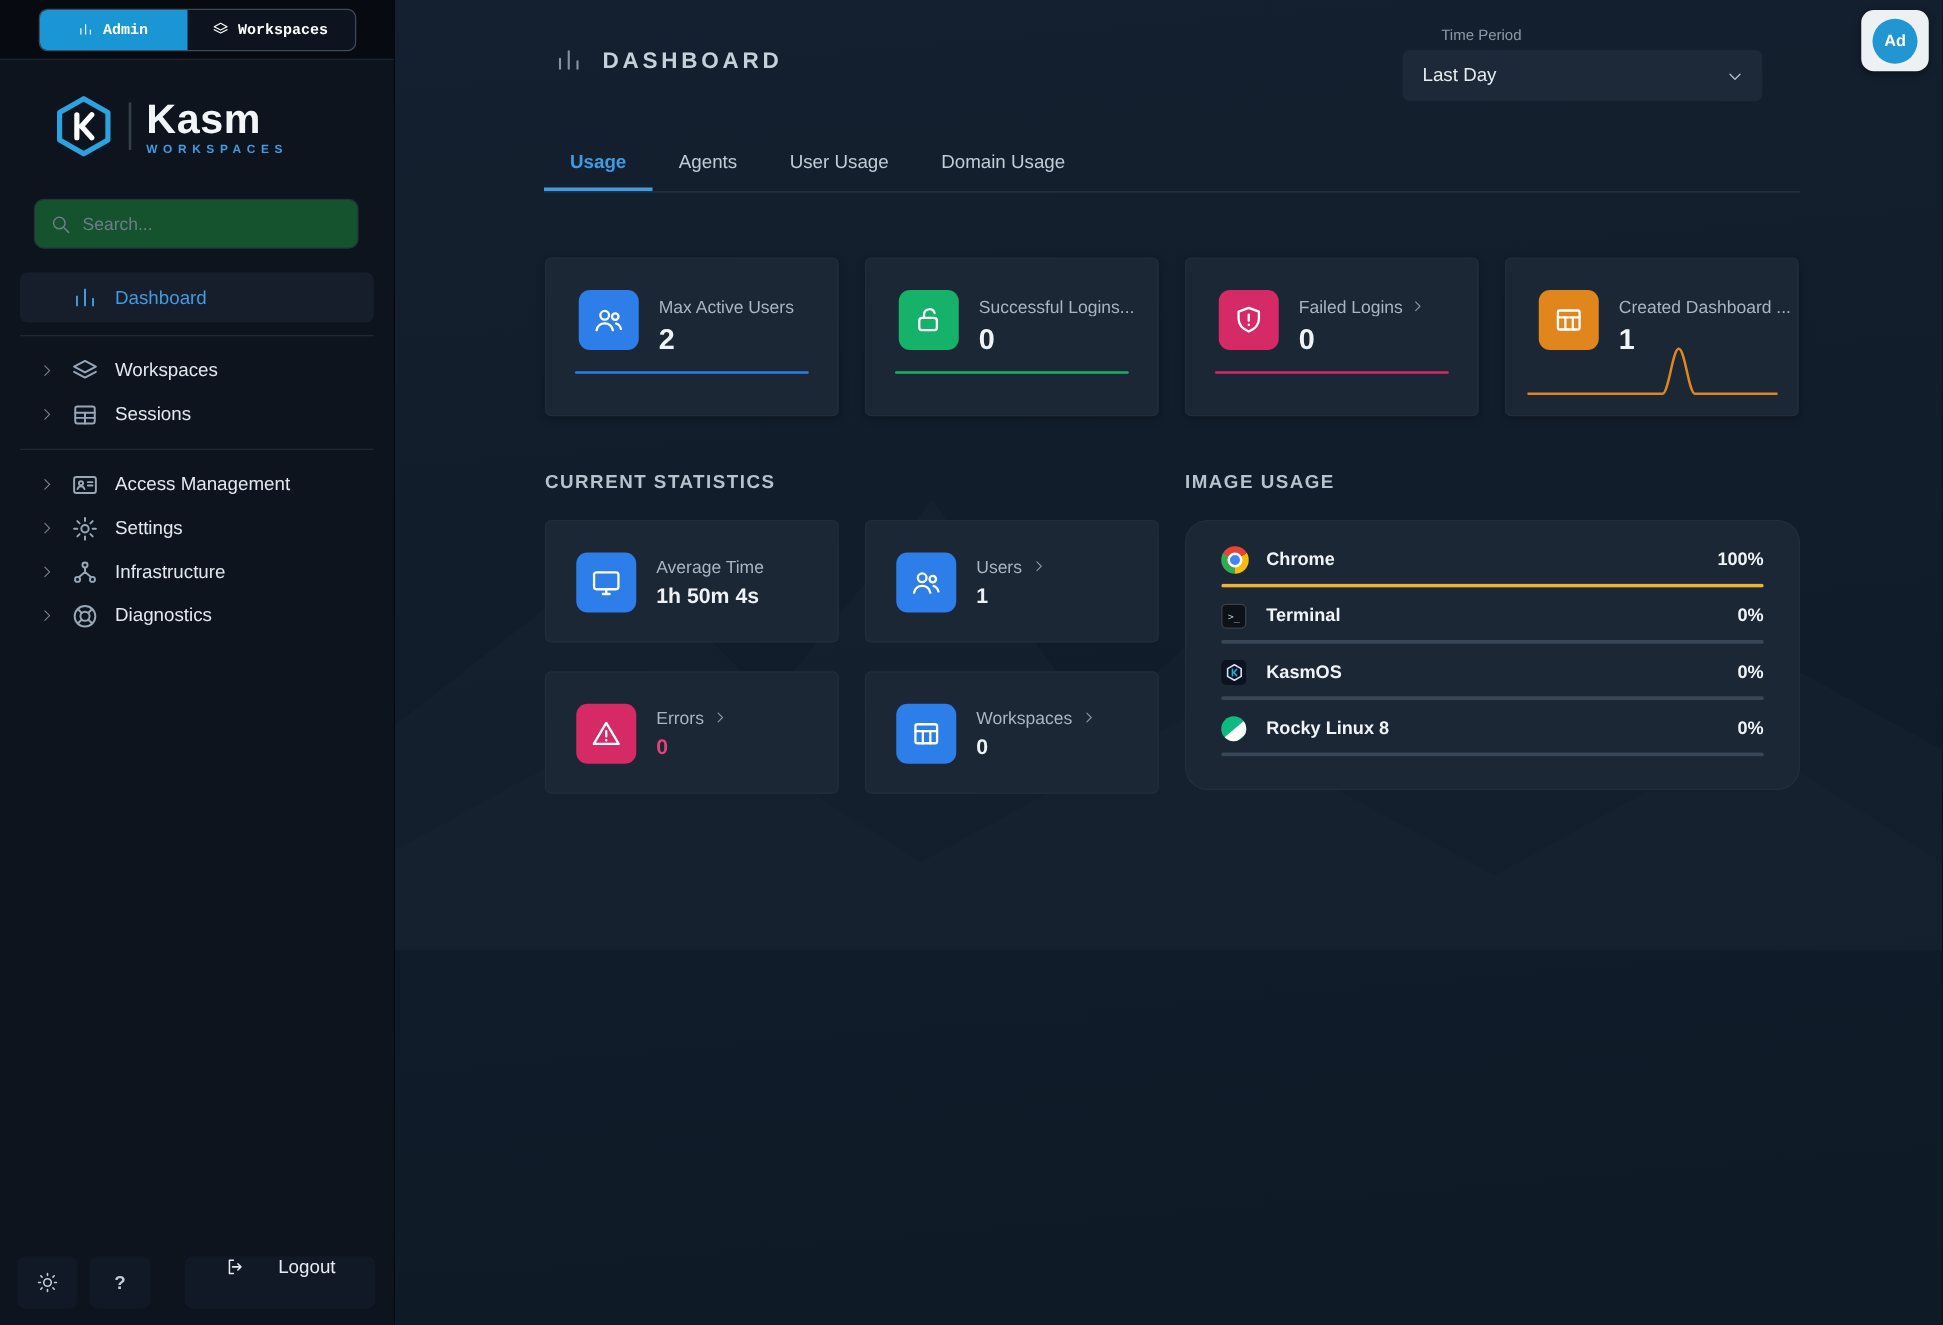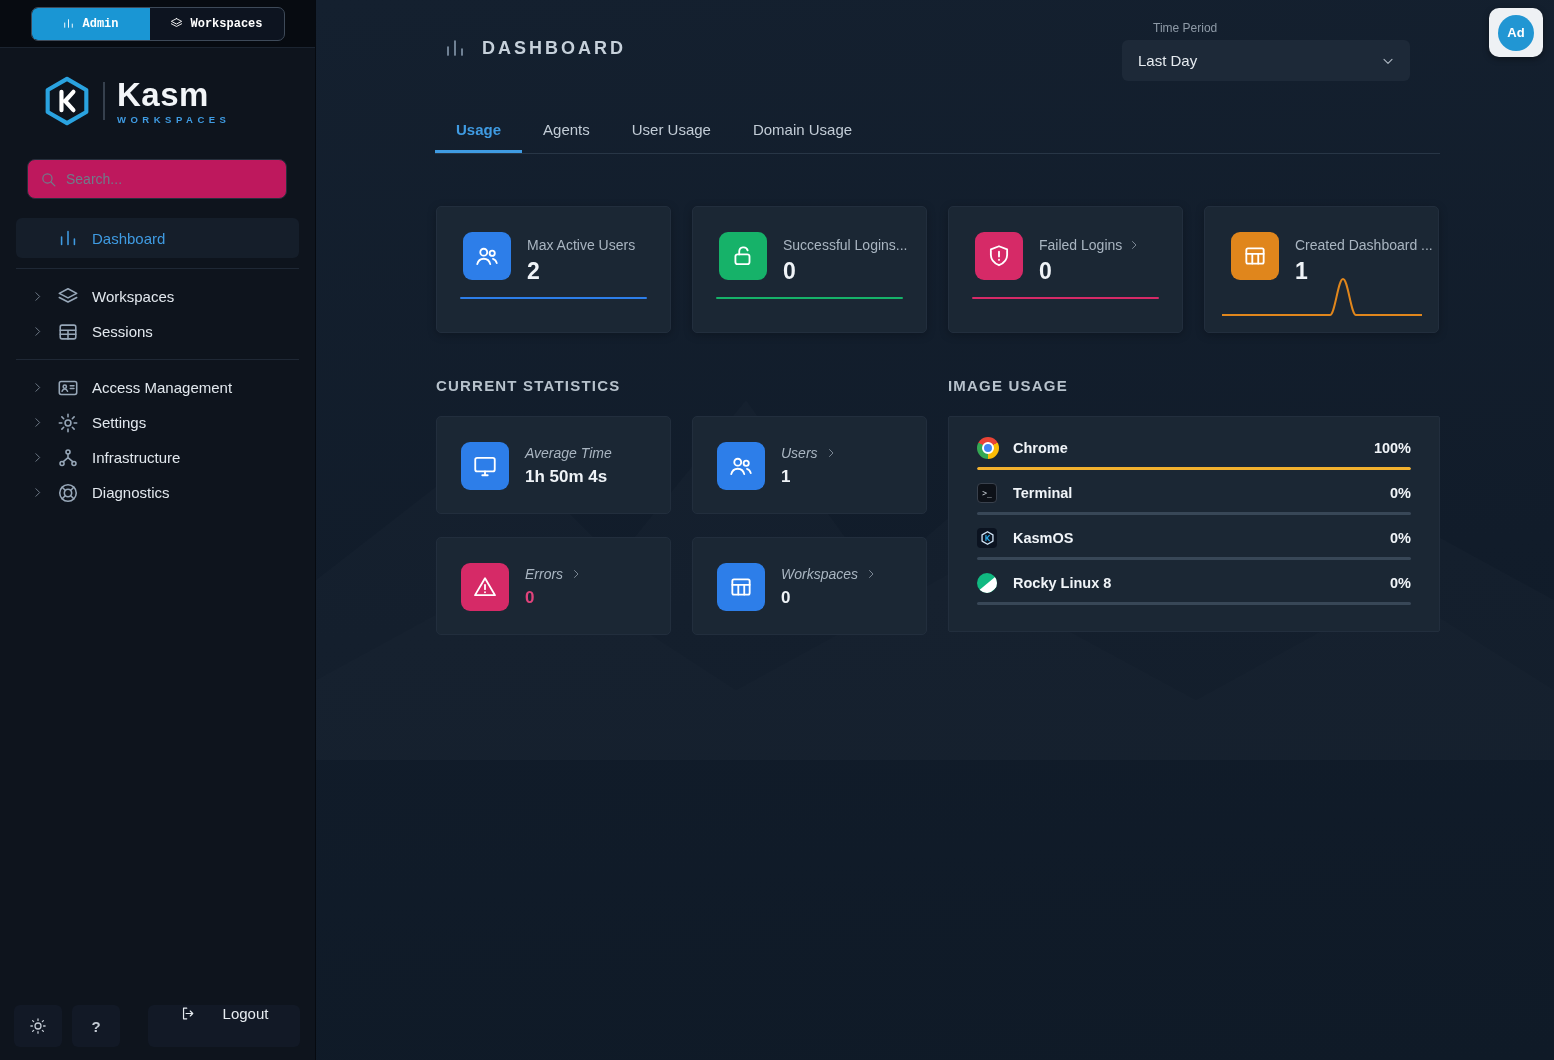--- a/index.html
+++ b/index.html
@@ -14,21 +14,21 @@
   .mode-toggle { width:254px; height:34px; border:1px solid #3e4a59; border-radius:7px; display:flex; overflow:hidden; background:#0d1420; }
   .mode-btn { display:flex; align-items:center; justify-content:center; gap:7px; font-size:12px; font-weight:700; color:#fff; background:transparent; border:none; cursor:pointer; font-family:inherit; }
   .mode-btn.admin { flex:0 0 118px; background:var(--admin_blue,#1a96d4); border-radius:5px 0 0 5px; }
   .mode-btn.ws { flex:1; }
 
   .logo { position:absolute; top:76px; left:44px; display:flex; align-items:center; }
   .logo-div { width:2px; height:38px; background:#36404d; margin:0 12px 0 13px; }
   .logo-name { font-size:33px; font-weight:700; color:#f2f5f8; line-height:1; letter-spacing:.5px; }
   .logo-sub { font-size:9.5px; color:var(--accent_blue,#3f9be2); letter-spacing:4.5px; margin-top:3px; font-weight:600; }
 
-  .search { position:absolute; top:159px; left:27px; width:260px; height:40px; background:#be185d; border:1px solid #262f3c; border-radius:8px; display:flex; align-items:center; padding:0 12px; gap:9px; color:#6f7c8a; }
+  .search { position:absolute; top:159px; left:27px; width:260px; height:40px; background:#14532d; border:1px solid #262f3c; border-radius:8px; display:flex; align-items:center; padding:0 12px; gap:9px; color:#6f7c8a; }
   .search input { flex:1; min-width:0; background:transparent; border:none; outline:none; color:#d6dde4; font-size:14px; font-family:inherit; }
   .search input::placeholder { color:#6f7c8a; }
 
   .nav { position:absolute; top:216px; left:0; width:100%; }
   .nav-item { display:flex; align-items:center; height:40px; margin:2px 16px; border-radius:6px; font-size:15px; color:#e2e8ee; cursor:pointer; }
   .nav-item.sub { height:35px; margin:0 16px; }
   .nav-item .chev { flex:0 0 13px; margin-left:15px; color:#76828f; }
   .nav-item .nicon { flex:0 0 22px; margin-left:13px; color:#97a7b8; }
   .nav-item.no-chev { padding-left:41px; }
   .nav-item.no-chev .nicon { margin-left:0; }
@@ -75,26 +75,26 @@
   .sc-line.green { background:var(--green,#16b269); }
   .sc-line.pink { background:var(--pink,#d62a67); }
   .sc-spark { position:absolute; left:17px; bottom:13px; color:var(--orange,#e0861c); }
 
   .section-title { position:absolute; top:377px; font-size:15px; font-weight:600; letter-spacing:1.2px; color:#b7c2cc; }
   .cs-title { left:120px; } .iu-title { left:632px; }
 
   .cs-grid { position:absolute; top:416px; left:120px; width:491px; display:flex; flex-wrap:wrap; gap:23px 21px; }
   .cs-card { width:235px; height:98px; background:#1b2734; border:1px solid #222e3d; border-radius:5px; position:relative; cursor:pointer; }
   .cs-card .sq-icon { left:24px; top:25px; }
-  .cs-label { position:absolute; left:88px; top:28px; font-size:14px; color:#a9b5c1; display:flex; align-items:center; gap:7px; white-space:nowrap;font-style:italic; }
+  .cs-label { position:absolute; left:88px; top:28px; font-size:14px; color:#a9b5c1; display:flex; align-items:center; gap:7px; white-space:nowrap; }
   .cs-label .chev { color:#8b97a4; }
   .cs-value { position:absolute; left:88px; top:50px; font-size:17px; font-weight:700; color:#eef2f6; }
   .cs-value.pink-text { color:#e0437b; }
 
-  .iu-panel { position:absolute; top:416px; left:632px; width:492px; height:216px; background:#1b2734; border:1px solid #222e3d; border-radius:2px; padding:17px 28px 0; }
+  .iu-panel { position:absolute; top:416px; left:632px; width:492px; height:216px; background:#1b2734; border:1px solid #222e3d; border-radius:18px; padding:17px 28px 0; }
   .iu-row { margin-bottom:9px; cursor:pointer; }
   .iu-head { display:flex; align-items:center; height:28px; }
   .iu-ic { width:24px; display:flex; justify-content:flex-start; }
   .iu-name { margin-left:12px; font-size:14.5px; font-weight:700; color:#f0f4f8; }
   .iu-pct { margin-left:auto; font-size:14.5px; font-weight:700; color:#f0f4f8; }
   .iu-track { height:3px; background:rgba(125,145,170,.30); border-radius:2px; margin-top:5px; overflow:hidden; }
   .iu-fill { height:100%; width:0; background:var(--chrome_bar,#f2b12e); border-radius:2px; }
 
   .chrome-icon { width:22px; height:22px; border-radius:50%; background:conic-gradient(from -60deg,#ea4335 0 120deg,#fbbc05 0 240deg,#34a853 0 360deg); position:relative; }
   .chrome-icon::after { content:""; position:absolute; inset:5px; background:#4285f4; border:2px solid #fff; border-radius:50%; }

